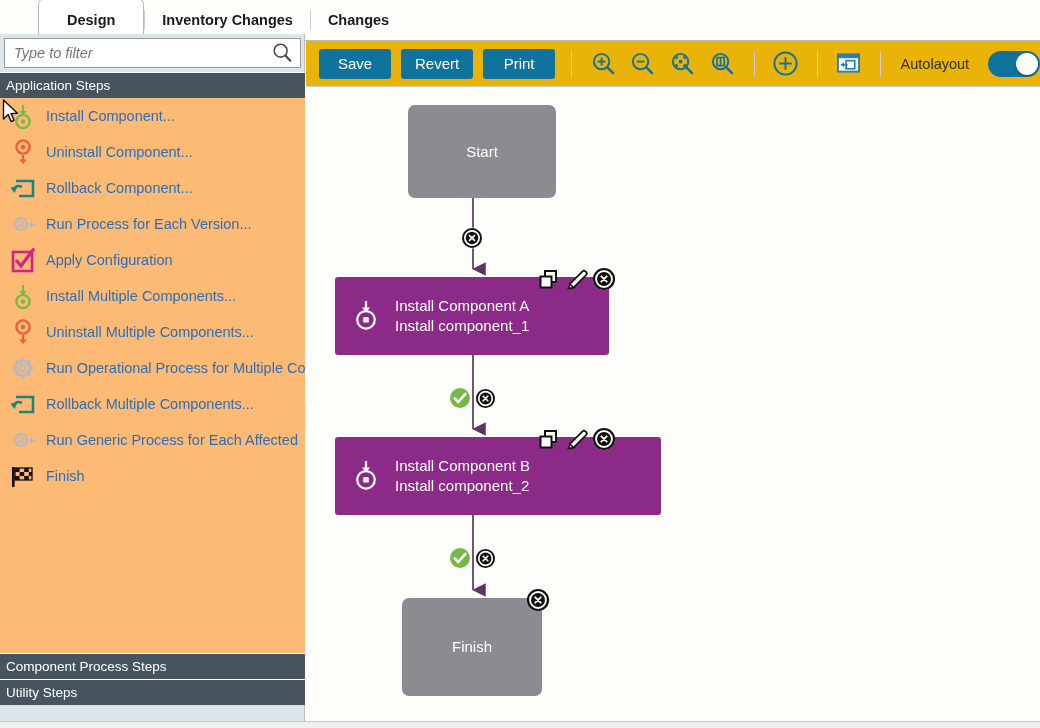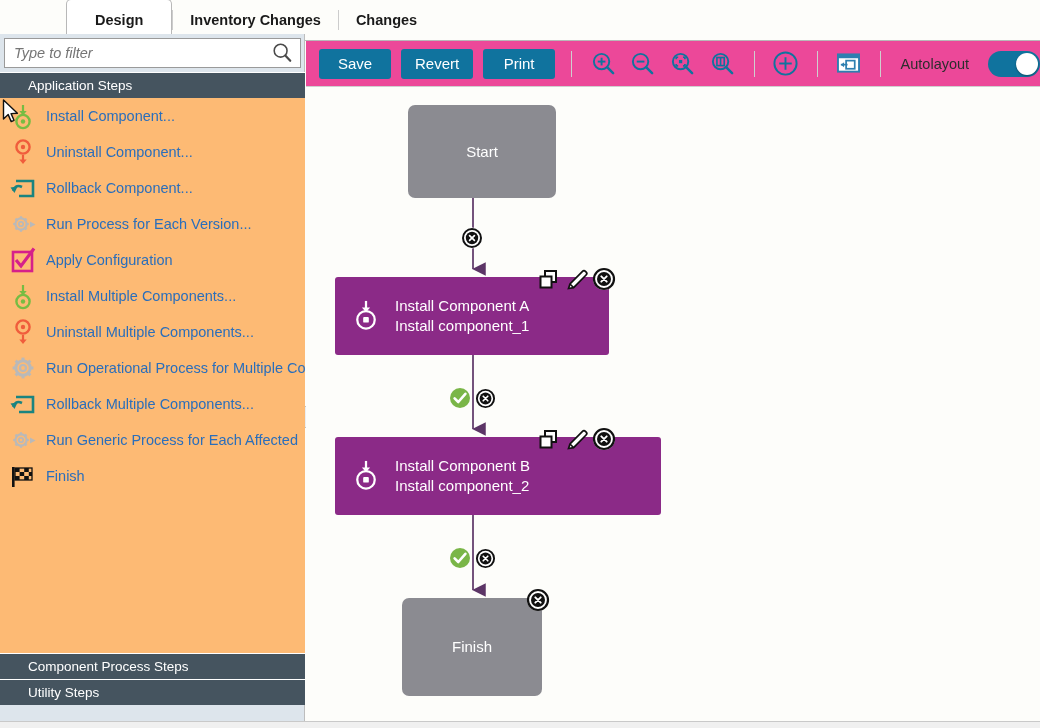--- a/index.html
+++ b/index.html
@@ -30,21 +30,20 @@
     white-space:nowrap;
   }
   .tab.active {
     background:#ffffff;
     border:1px solid #b8b8b8;
     border-bottom:1px solid #ffffff;
     border-top-left-radius:5px; border-top-right-radius:5px;
     margin-bottom:-1px;
     height:42px;
     padding:0 28px;
-    margin-left:28px;
   }
   .tab-sep { width:1px; height:20px; background:#cccccc; align-self:center; }
 
   .pencil-icon { width:17px; height:15px; display:inline-block; }
 
   
   .sidebar {
     position:absolute; left:0; top:34px; width:305px; height:687px;
     background:#dde5ec;
     border-right:1px solid #bdbdbd;
@@ -59,21 +58,21 @@
     font-family:"Liberation Sans", sans-serif;
     font-size:14.5px; font-style:italic; color:#8a8a8a;
     padding-left:9px;
   }
   .search-icon { width:26px; margin-right:5px; display:flex; align-items:center; justify-content:center; }
 
   .section-header {
     position:absolute; left:0; width:305px; height:26px;
     background:#45545f; color:#ffffff;
     font-size:13.5px;
-    display:flex; align-items:center; padding-left:28px;
+    display:flex; align-items:center; padding-left:6px;
     border-top:1px solid #ffffff;
     cursor:pointer;
   }
   #sec-app { top:38px; }
 
   .steps {
     position:absolute; left:0; top:64px; width:305px; height:555px;
     background:#fdba74;
     overflow:hidden;
   }
@@ -94,21 +93,21 @@
   .collapse-handle {
     position:absolute; left:305px; top:372px; width:13px; height:22px;
     background:#e9eef3; border:1px solid #c2c2c2; border-left:0;
     display:flex; align-items:center; justify-content:center;
     cursor:pointer;
   }
 
   
   .toolbar {
     position:absolute; left:306px; top:41px; width:734px; height:46px;
-    background:#ec4899;
+    background:#eab308;
     border-bottom:1px solid #cfcfcf;
     display:flex; align-items:center; padding-left:13px; gap:10px;
   }
   .tbtn {
     height:30px; min-width:72px; padding:0 14px;
     background:#10739e; color:#ffffff; border:0; border-radius:3px;
     font-family:"Liberation Sans", sans-serif;
     font-size:15px; cursor:pointer;
     display:flex; align-items:center; justify-content:center;
   }

